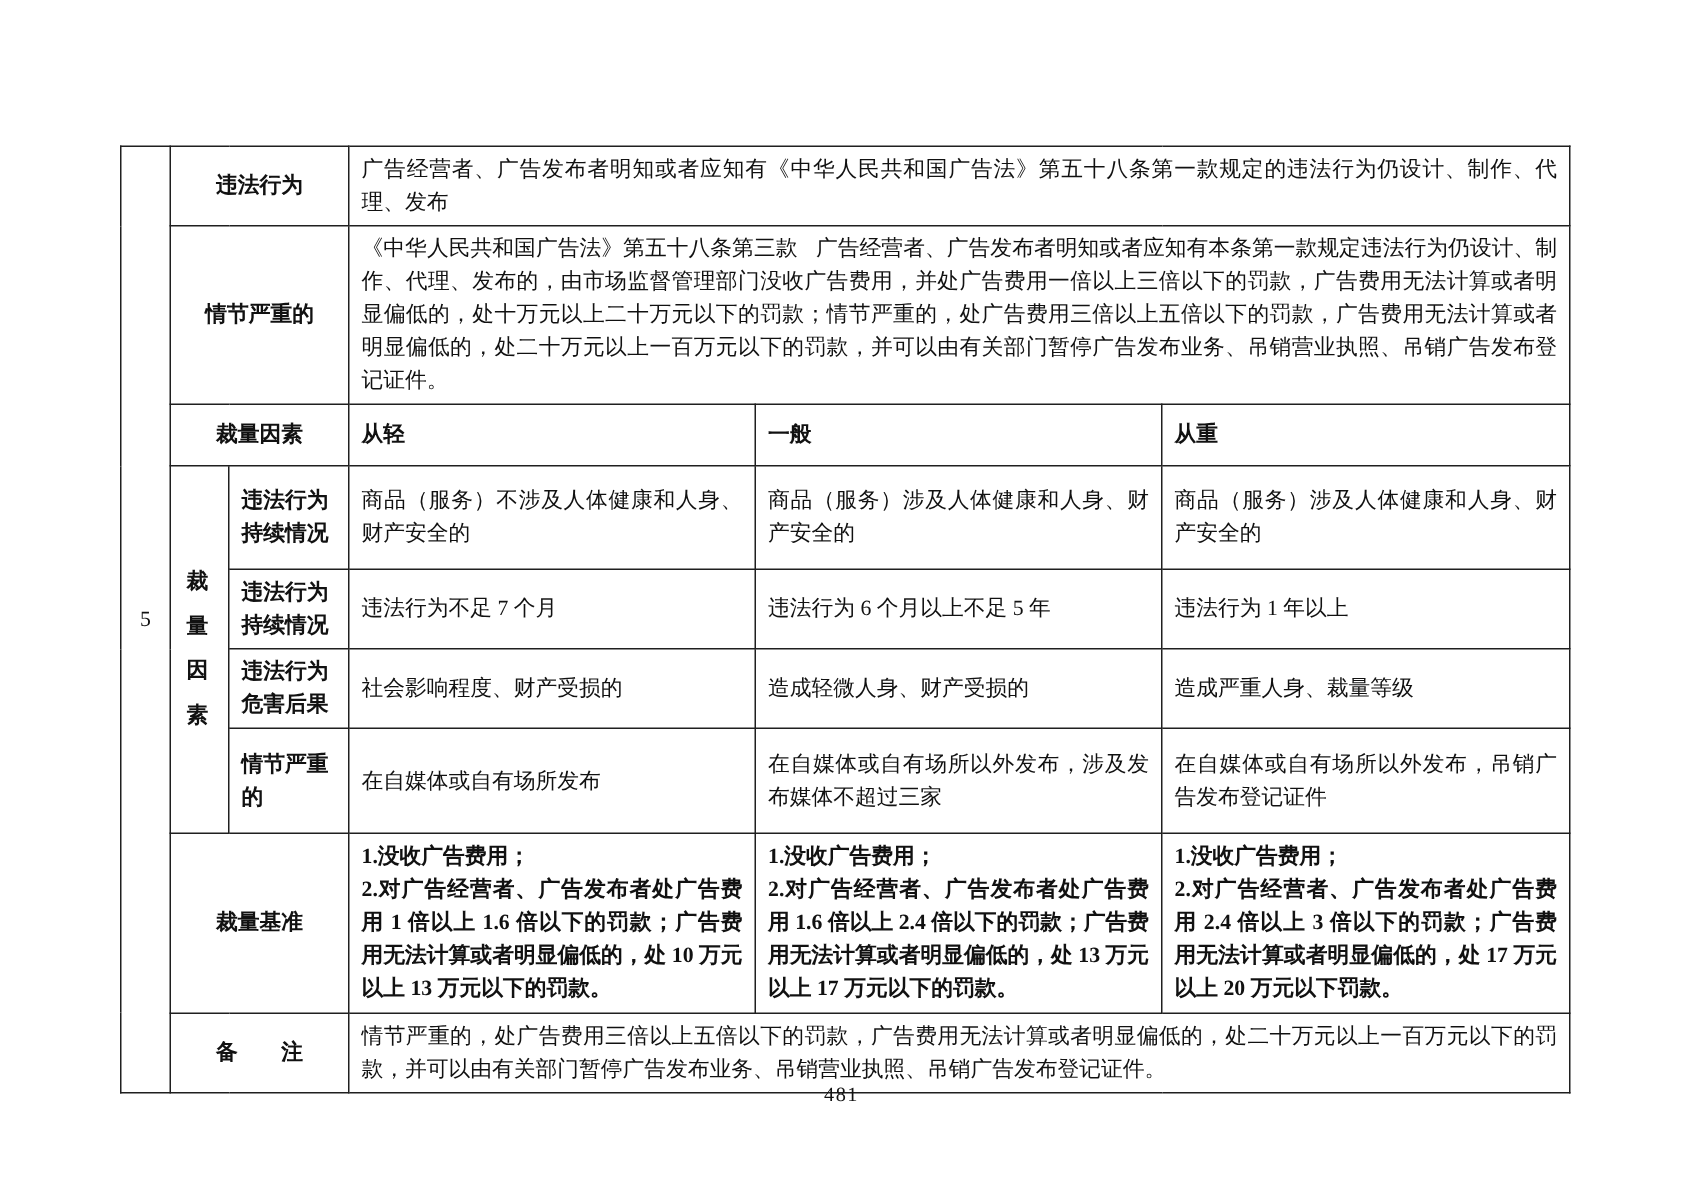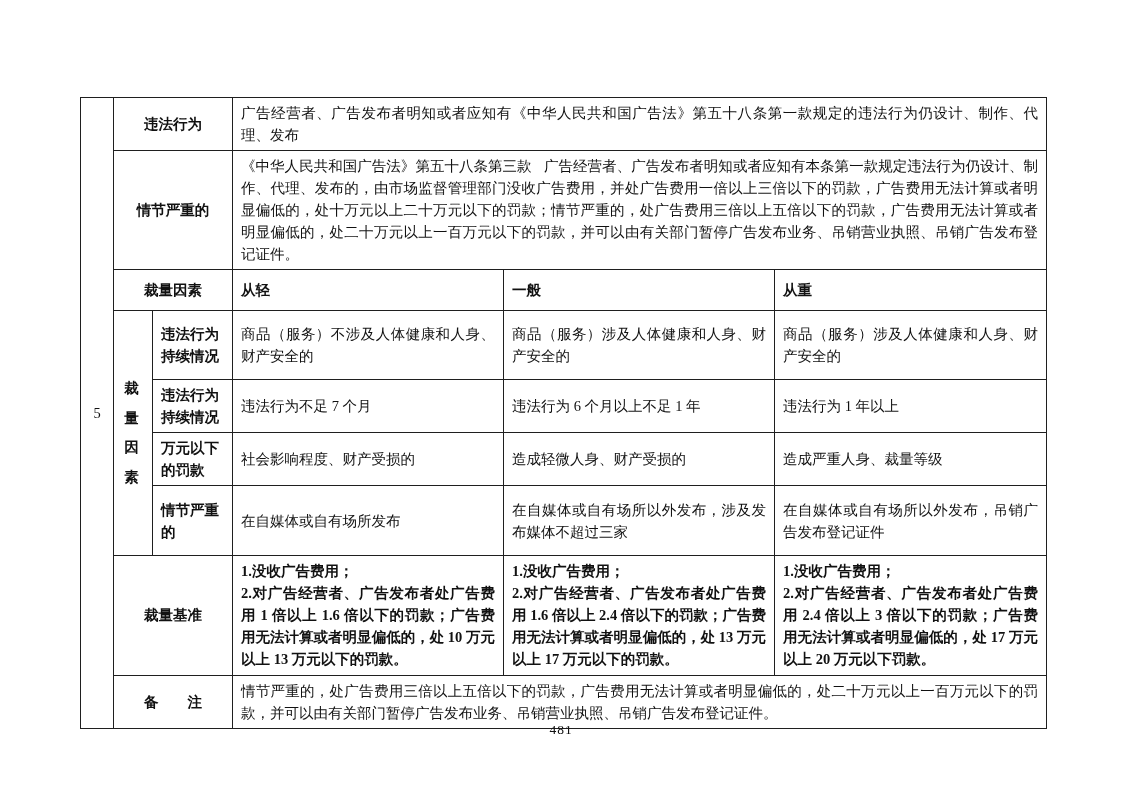--- a/index.html
+++ b/index.html
@@ -118,26 +118,26 @@
       </td>
       <td class="center-cell">违法行为持续情况</td>
       <td class="content-cell">商品（服务）不涉及人体健康和人身、财产安全的</td>
       <td class="content-cell">商品（服务）涉及人体健康和人身、财产安全的</td>
       <td class="content-cell">商品（服务）涉及人体健康和人身、财产安全的</td>
     </tr>
 
     <tr style="height:51px">
       <td class="center-cell">违法行为持续情况</td>
       <td class="content-cell">违法行为不足 7 个月</td>
-      <td class="content-cell">违法行为 6 个月以上不足 1 年</td>
+      <td class="content-cell">违法行为 6 个月以上不足 5 年</td>
       <td class="content-cell">违法行为 1 年以上</td>
     </tr>
 
     <tr style="height:51px">
-      <td class="center-cell">万元以下的罚款</td>
+      <td class="center-cell">违法行为危害后果</td>
       <td class="content-cell">社会影响程度、财产受损的</td>
       <td class="content-cell">造成轻微人身、财产受损的</td>
       <td class="content-cell">造成严重人身、裁量等级</td>
     </tr>
 
     <tr style="height:70px">
       <td class="center-cell">情节严重的</td>
       <td class="content-cell">在自媒体或自有场所发布</td>
       <td class="content-cell">在自媒体或自有场所以外发布，涉及发布媒体不超过三家</td>
       <td class="content-cell">在自媒体或自有场所以外发布，吊销广告发布登记证件</td>

